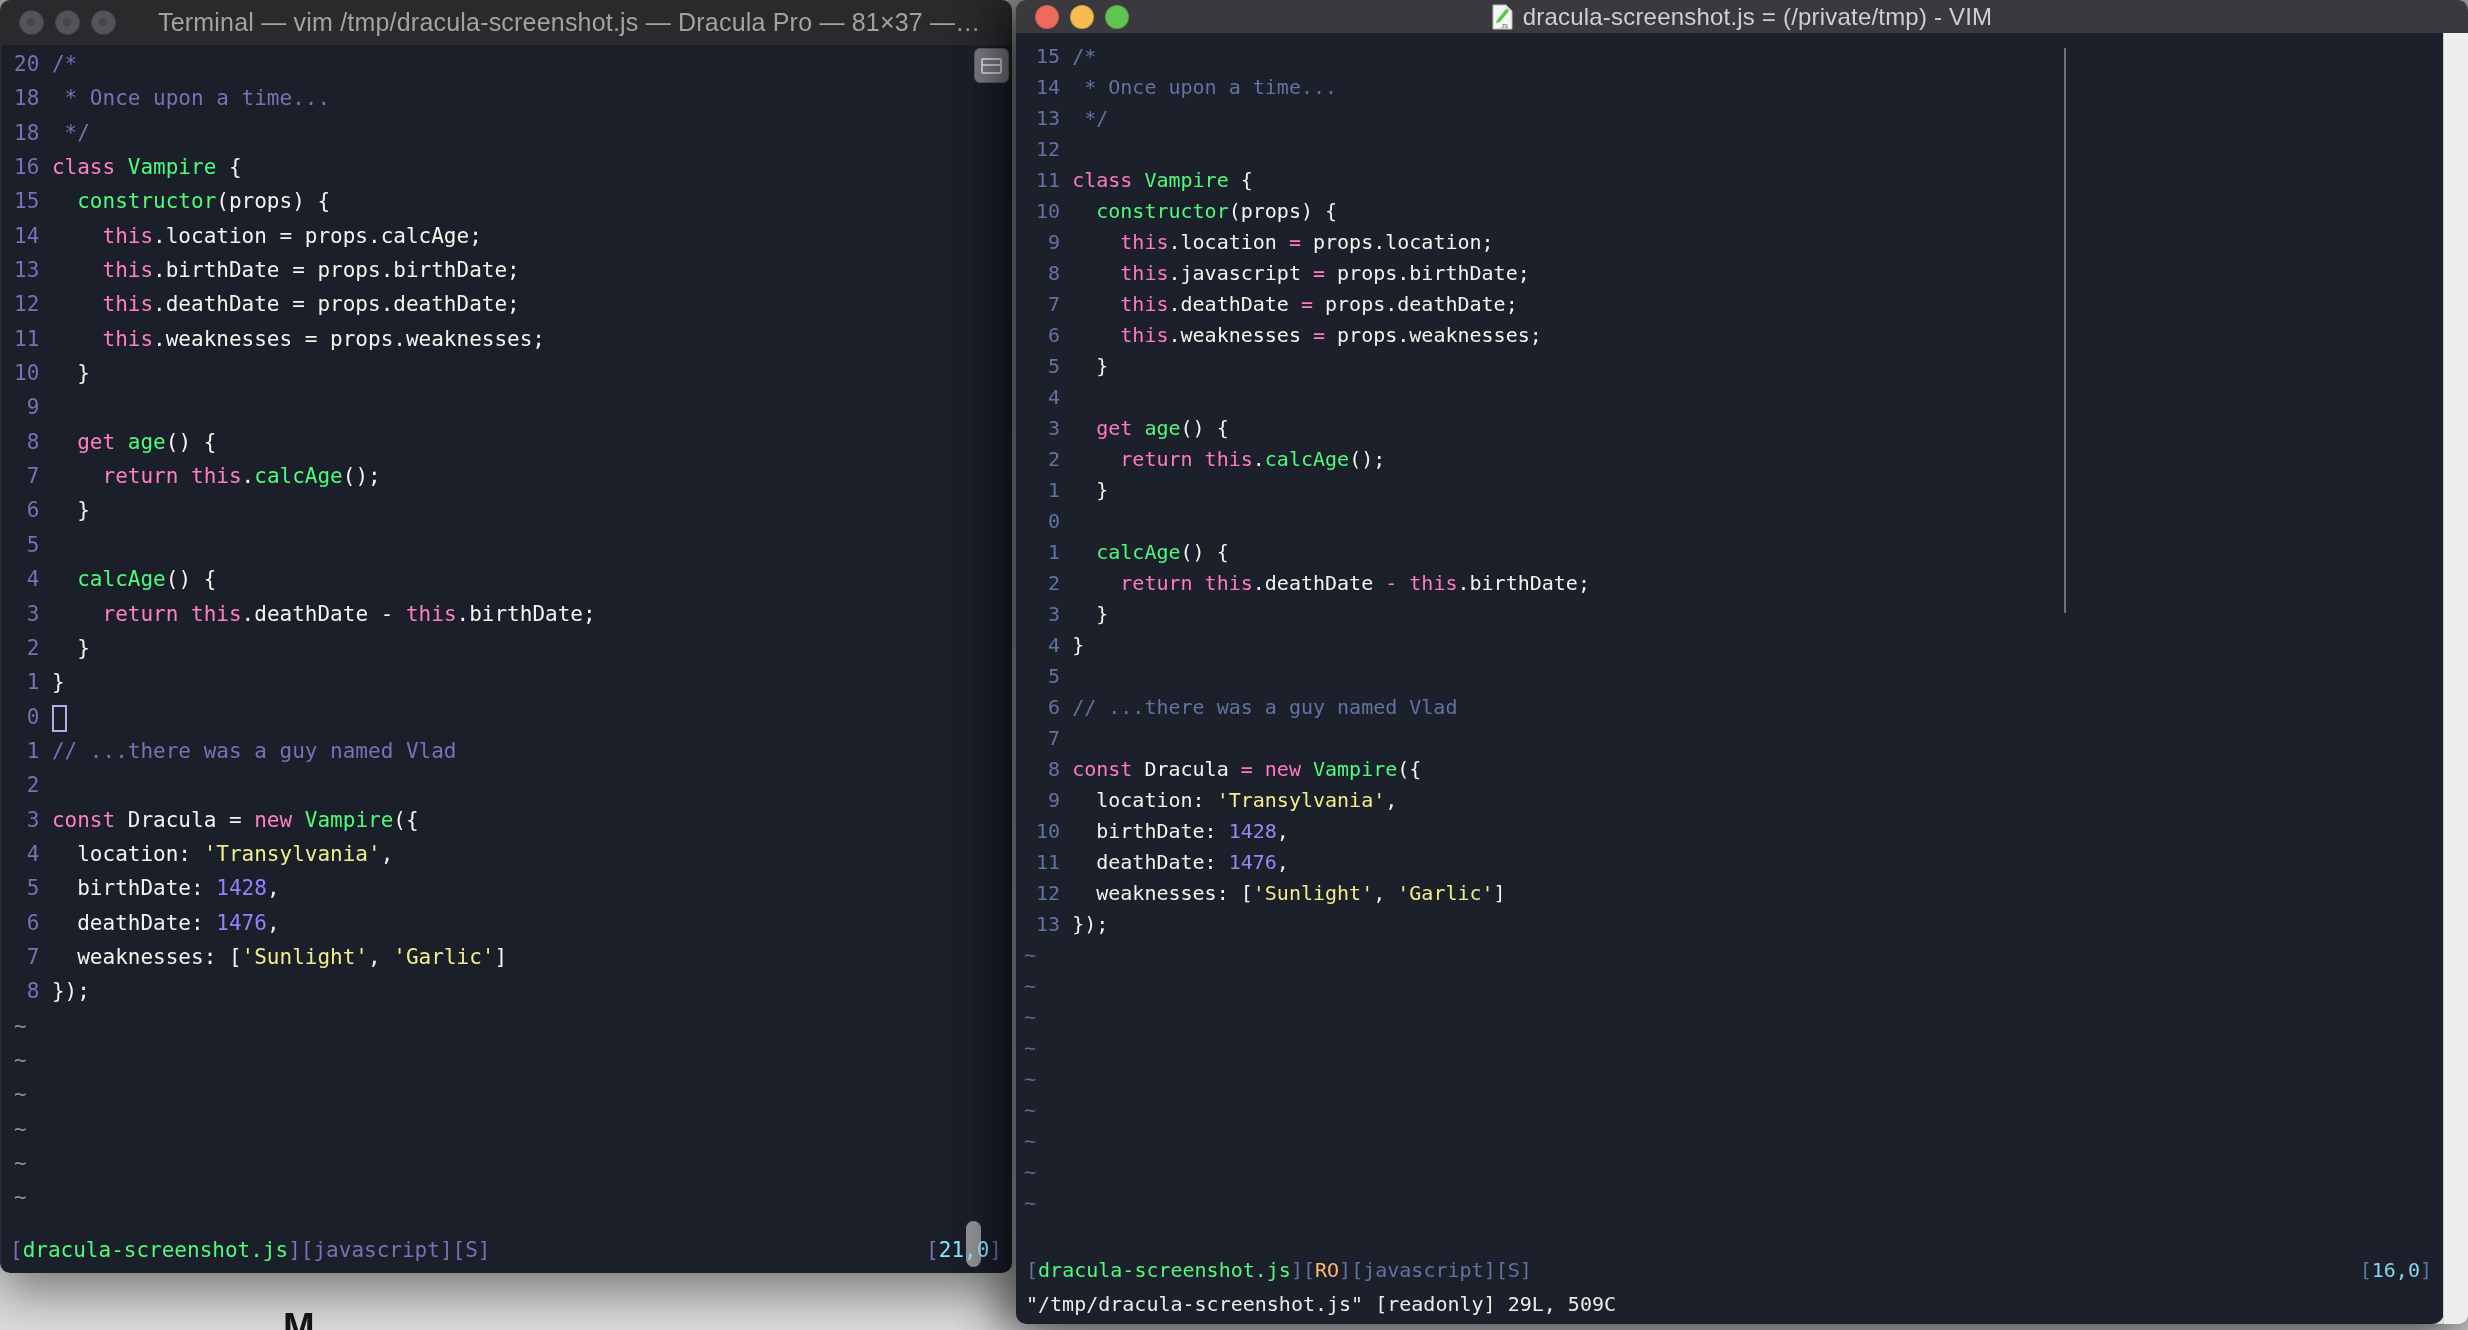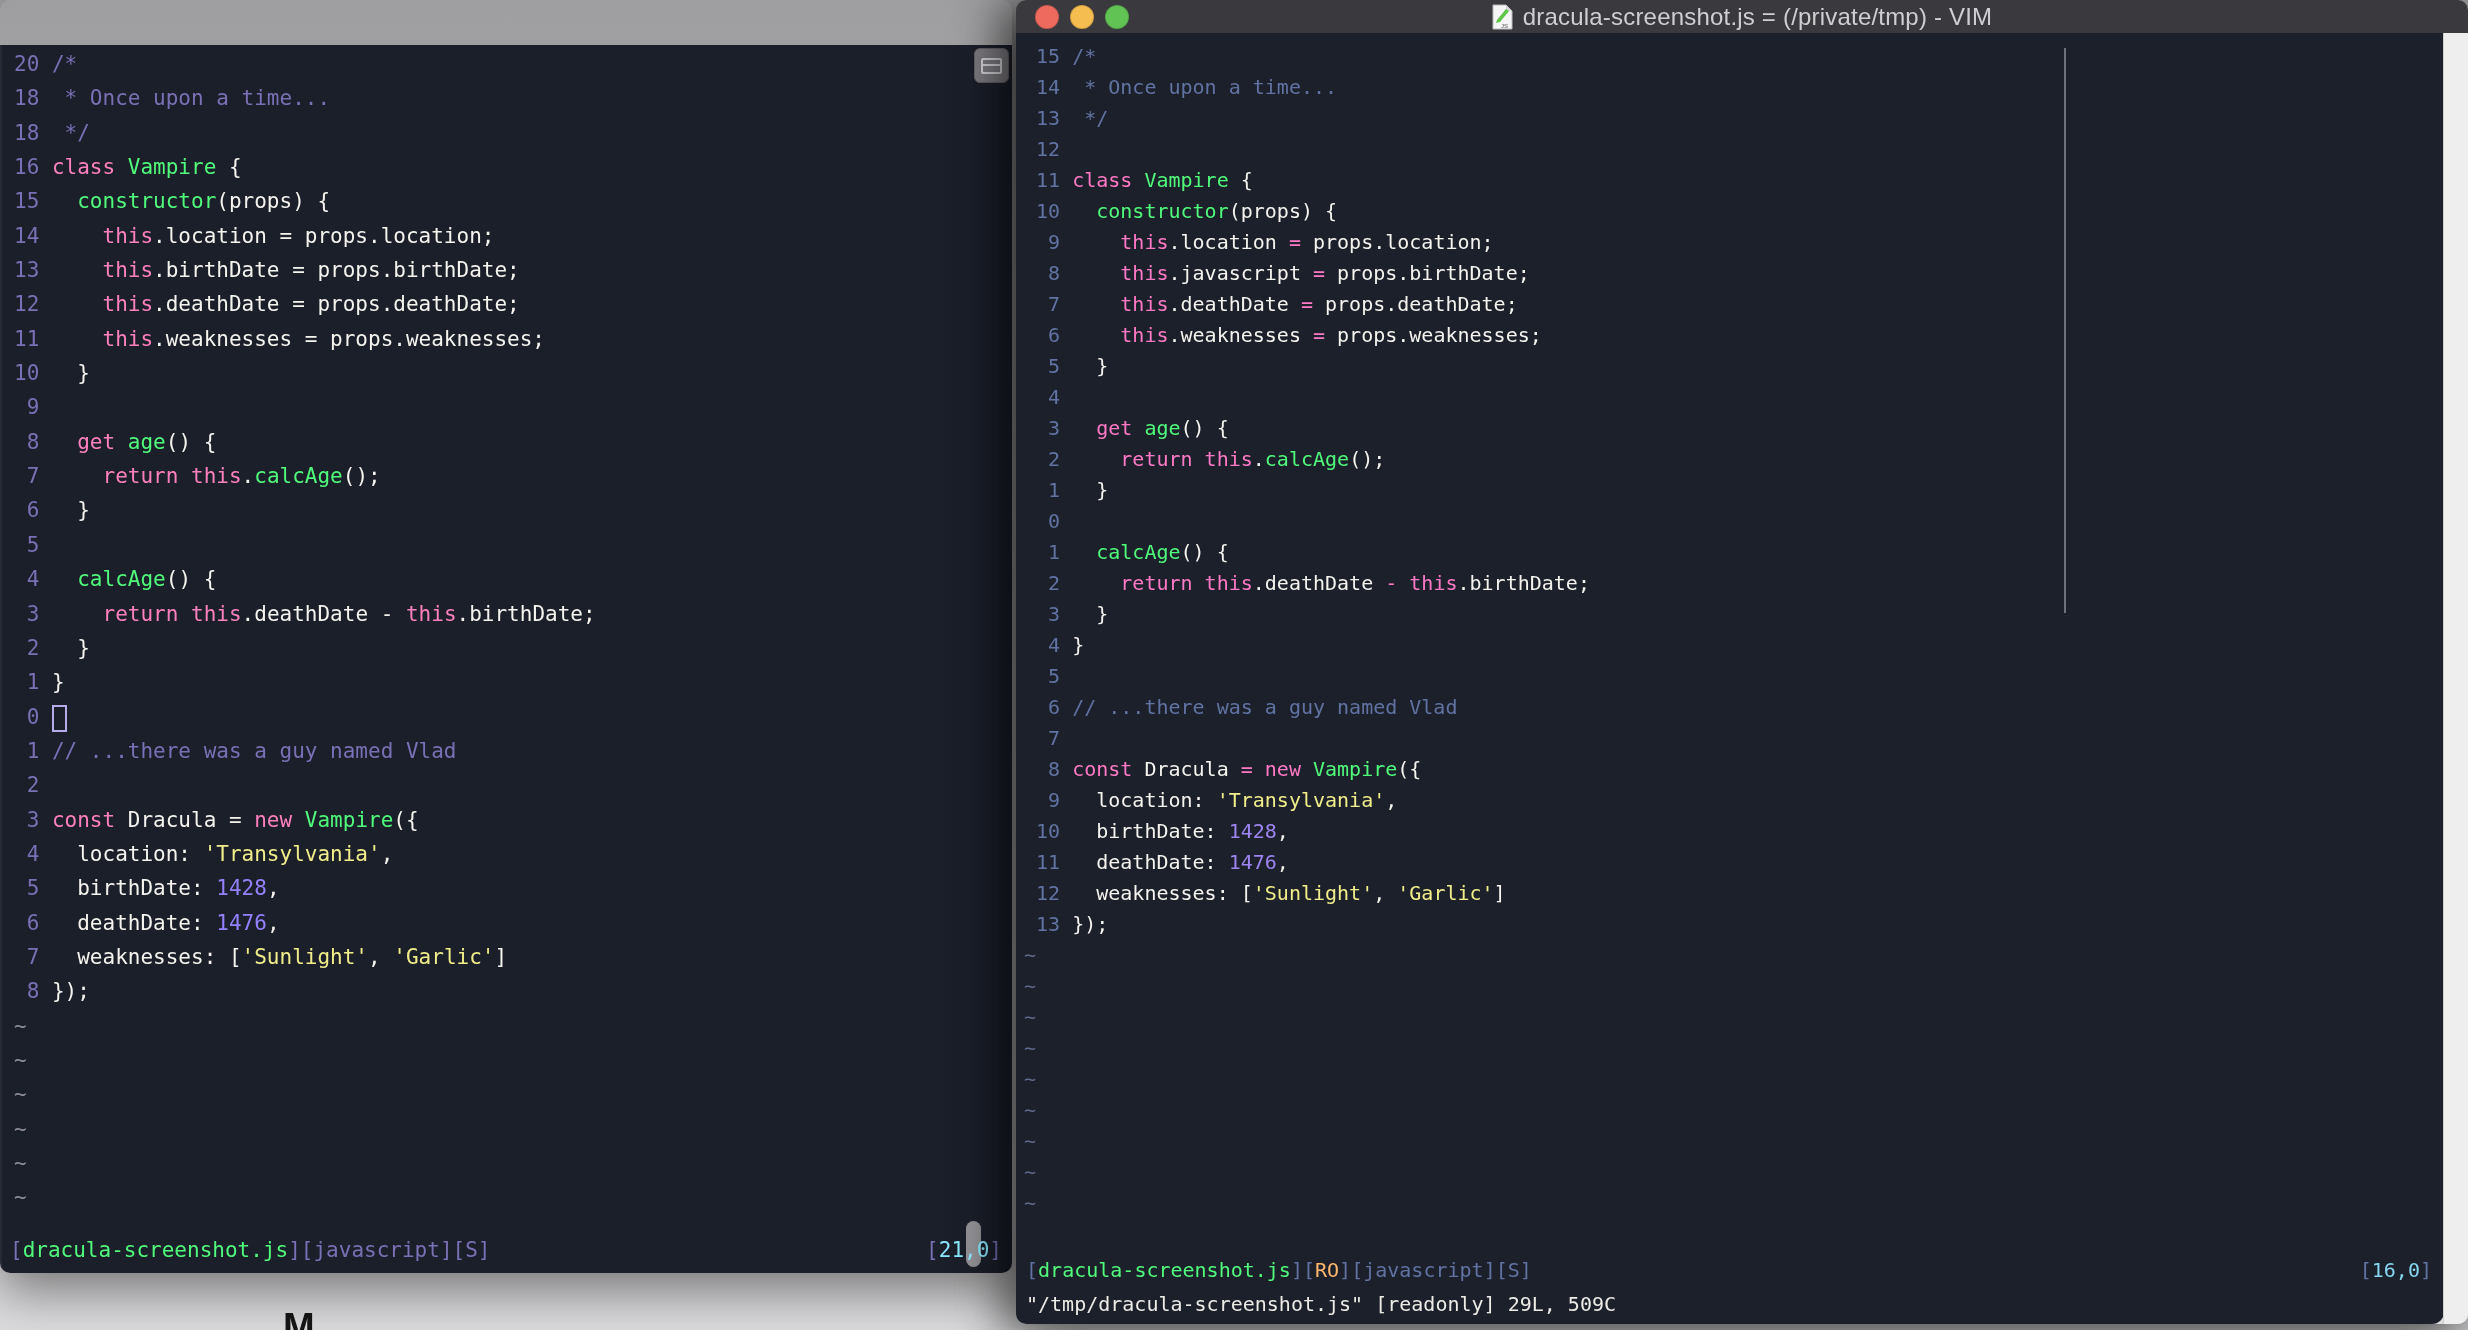--- a/index.html
+++ b/index.html
@@ -61,20 +61,28 @@
     background:#eeeeef;border-left:1px solid #cfcfd1;border-radius:0 0 10px 0;}
   #right-thumb-line{position:absolute;left:1048px;top:15px;width:2px;height:565px;background:#8e94a2;opacity:.7;}
   
   #desktop-artifact{position:absolute;left:283px;top:1306px;font-size:38px;font-weight:bold;color:#161616;
     font-family:"Liberation Sans", sans-serif;}
 </style>
 </head>
 <body>
 
 <div class="window" id="left-window">
+  <div class="titlebar" style="background: rgb(42, 41, 43);">
+    <div class="lights">
+      <span class="light"></span>
+      <span class="light"></span>
+      <span class="light"></span>
+    </div>
+    <span class="titletext" style="color: rgb(163, 161, 164);">Terminal — vim /tmp/dracula-screenshot.js — Dracula Pro — 81×37 —…</span>
+  </div>
   <div class="main" id="left-main" style="background: rgb(27, 31, 42);">
     <div class="code-area">
         <div class="row">
           <span class="ln" style="color: rgb(122, 112, 181);">20</span>
           <span class="codeseg"><span style="color: rgb(122, 112, 181);">/*</span></span>
         </div>
         <div class="row">
           <span class="ln" style="color: rgb(122, 112, 181);">18</span>
           <span class="codeseg"><span style="color: rgb(122, 112, 181);"> * Once upon a time...</span></span>
         </div>
@@ -85,21 +93,21 @@
         <div class="row">
           <span class="ln" style="color: rgb(122, 112, 181);">16</span>
           <span class="codeseg"><span style="color: rgb(255, 128, 191);">class</span><span style="color: rgb(244, 243, 238);"> </span><span style="color: rgb(80, 250, 123);">Vampire</span><span style="color: rgb(244, 243, 238);"> {</span></span>
         </div>
         <div class="row">
           <span class="ln" style="color: rgb(122, 112, 181);">15</span>
           <span class="codeseg"><span style="color: rgb(244, 243, 238);">  </span><span style="color: rgb(80, 250, 123);">constructor</span><span style="color: rgb(244, 243, 238);">(props) {</span></span>
         </div>
         <div class="row">
           <span class="ln" style="color: rgb(122, 112, 181);">14</span>
-          <span class="codeseg"><span style="color: rgb(244, 243, 238);">    </span><span style="color: rgb(255, 128, 191);">this</span><span style="color: rgb(244, 243, 238);">.location = props.location;</span></span>
+          <span class="codeseg"><span style="color: rgb(244, 243, 238);">    </span><span style="color: rgb(255, 128, 191);">this</span><span style="color: rgb(244, 243, 238);">.location = props.calcAge;</span></span>
         </div>
         <div class="row">
           <span class="ln" style="color: rgb(122, 112, 181);">13</span>
           <span class="codeseg"><span style="color: rgb(244, 243, 238);">    </span><span style="color: rgb(255, 128, 191);">this</span><span style="color: rgb(244, 243, 238);">.birthDate = props.birthDate;</span></span>
         </div>
         <div class="row">
           <span class="ln" style="color: rgb(122, 112, 181);">12</span>
           <span class="codeseg"><span style="color: rgb(244, 243, 238);">    </span><span style="color: rgb(255, 128, 191);">this</span><span style="color: rgb(244, 243, 238);">.deathDate = props.deathDate;</span></span>
         </div>
         <div class="row">

